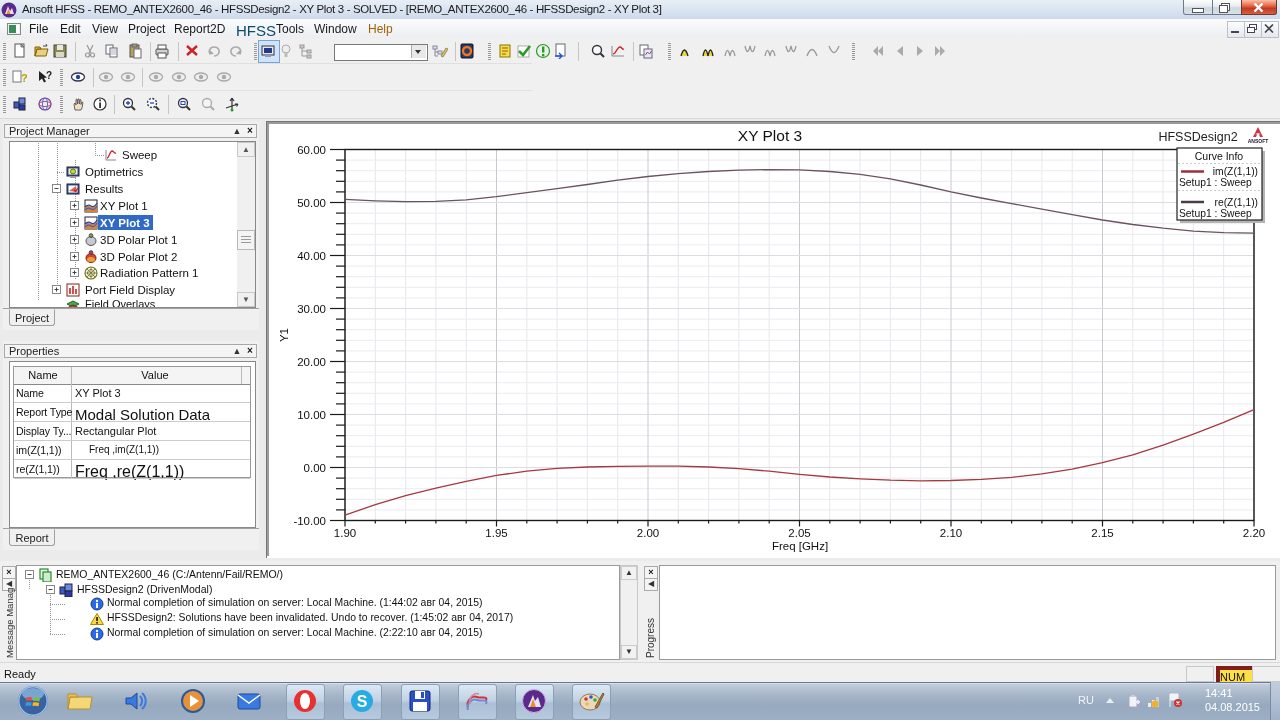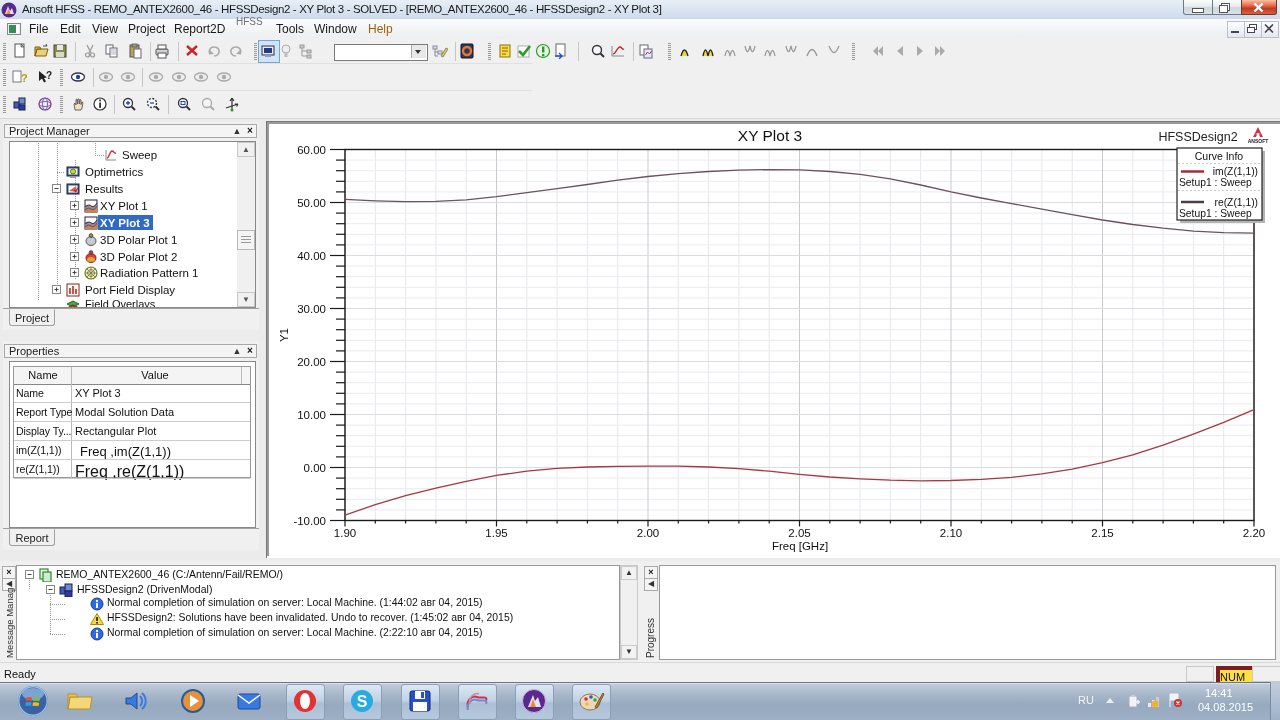--- a/index.html
+++ b/index.html
@@ -20,21 +20,21 @@
 <svg style="position:absolute;left:7px;top:23px" width="14" height="12" viewBox="0 0 14 12">
     <rect x="0.5" y="0.5" width="13" height="11" fill="#f0f0f0" stroke="#888"></rect>
     <rect x="2" y="2" width="7" height="8" fill="#3a8a5a"></rect>
     <rect x="9" y="2" width="3" height="8" fill="#fff"></rect>
   </svg>
 <div style="position:absolute;left:29px;top:22px;font-size:12px;color:#1a1a1a">File</div>
 <div style="position:absolute;left:60px;top:22px;font-size:12px;color:#1a1a1a">Edit</div>
 <div style="position:absolute;left:92px;top:22px;font-size:12px;color:#1a1a1a">View</div>
 <div style="position:absolute;left:128px;top:22px;font-size:12px;color:#1a1a1a">Project</div>
 <div style="position:absolute;left:174px;top:22px;font-size:12px;color:#1a1a1a">Report2D</div>
-<div style="position:absolute;left:236px;top:16px;font-size:10px;color:#737373">HFSS</div>
+<div style="position:absolute;left:236px;top:22px;font-size:15px;color:#0c4a6e">HFSS</div>
 <div style="position:absolute;left:276px;top:22px;font-size:12px;color:#1a1a1a">Tools</div>
 <div style="position:absolute;left:314px;top:22px;font-size:12px;color:#1a1a1a">Window</div>
 <div style="position:absolute;left:368px;top:22px;font-size:12px;color:#a16207">Help</div>
 <div style="position:absolute;left:1227px;top:21px;width:16px;height:15px;background:linear-gradient(#fcfdfe,#e4e8ee);border:1px solid #b8c0cc"></div>
 <div style="position:absolute;left:1244px;top:21px;width:16px;height:15px;background:linear-gradient(#fcfdfe,#e4e8ee);border:1px solid #b8c0cc"></div>
 <div style="position:absolute;left:1261px;top:21px;width:16px;height:15px;background:linear-gradient(#fcfdfe,#e4e8ee);border:1px solid #b8c0cc"></div>
 <div style="position:absolute;left:1231px;top:31px;width:8px;height:2px;background:#445"></div>
 <svg style="position:absolute;left:1247px;top:24px" width="10" height="9" viewBox="0 0 10 9">
     <rect x="2.5" y="0.5" width="7" height="5" fill="#fff" stroke="#445"></rect>
     <rect x="0.5" y="3.5" width="7" height="5" fill="#fff" stroke="#445"></rect>
@@ -407,27 +407,27 @@
 <div style="position:absolute;left:13px;top:366px;width:238px;height:112px;border:1px solid #999;box-sizing:border-box;background:#fff"></div>
 <div style="position:absolute;left:14px;top:367px;width:236px;height:17px;background:#f4f4f4;border-bottom:1px solid #888"></div>
 <div style="position:absolute;left:14px;top:369px;width:58px;text-align:center;font-size:11px;color:#111">Name</div>
 <div style="position:absolute;left:72px;top:369px;width:166px;text-align:center;font-size:11px;color:#111">Value</div>
 <div style="position:absolute;left:71px;top:367px;width:1px;height:111px;background:#bbb"></div>
 <div style="position:absolute;left:241px;top:367px;width:1px;height:17px;background:#bbb"></div>
 <div style="position:absolute;left:16px;top:387px;font-size:10.6px;letter-spacing:-0.1px;color:#111;white-space:nowrap">Name</div>
 <div style="position:absolute;left:75px;top:387px;font-size:11px;color:#111;white-space:nowrap">XY Plot 3</div>
 <div style="position:absolute;left:14px;top:402px;width:236px;height:1px;background:#ccc"></div>
 <div style="position:absolute;left:16px;top:406px;font-size:10.6px;letter-spacing:-0.1px;color:#111;white-space:nowrap">Report Type</div>
-<div style="position:absolute;left:75px;top:406px;font-size:11px;color:#111;white-space:nowrap">Modal Solution Data</div>
+<div style="position:absolute;left:75px;top:406px;font-size:15px;color:#111;white-space:nowrap">Modal Solution Data</div>
 <div style="position:absolute;left:14px;top:421px;width:236px;height:1px;background:#ccc"></div>
 <div style="position:absolute;left:16px;top:425px;font-size:10.6px;letter-spacing:-0.1px;color:#111;white-space:nowrap">Display Ty...</div>
 <div style="position:absolute;left:75px;top:425px;font-size:11px;color:#111;white-space:nowrap">Rectangular Plot</div>
 <div style="position:absolute;left:14px;top:440px;width:236px;height:1px;background:#ccc"></div>
 <div style="position:absolute;left:16px;top:444px;font-size:10.6px;letter-spacing:-0.1px;color:#111;white-space:nowrap">im(Z(1,1))</div>
-<div style="position:absolute;left:80px;top:444px;font-size:13px;color:#111;white-space:nowrap">Freq ,im(Z(1,1))</div>
+<div style="position:absolute;left:89px;top:444px;font-size:10px;color:#111;white-space:nowrap">Freq ,im(Z(1,1))</div>
 <div style="position:absolute;left:14px;top:459px;width:236px;height:1px;background:#ccc"></div>
 <div style="position:absolute;left:16px;top:463px;font-size:10.6px;letter-spacing:-0.1px;color:#111;white-space:nowrap">re(Z(1,1))</div>
 <div style="position:absolute;left:75px;top:463px;font-size:16px;color:#111;white-space:nowrap">Freq ,re(Z(1,1))</div>
 <div style="position:absolute;left:14px;top:478px;width:236px;height:1px;background:#ccc"></div>
 <div style="position:absolute;left:3px;top:528px;width:256px;height:1px;background:#a0a0a0"></div>
 <div style="position:absolute;left:9px;top:529px;width:46px;height:17px;background:#f0f0f0;border:1px solid #a0a0a0;border-top:1px solid #f0f0f0;border-radius:0 0 3px 3px;font-size:11px;color:#222;text-align:center;line-height:16px;box-sizing:border-box">Report</div>
 <div style="position:absolute;left:266px;top:121px;width:1014px;height:436px;background:#fff;border-left:1px solid #777;border-top:1px solid #777"></div>
 <svg width="1013" height="434" style="position:absolute;left:267px;top:122px">
     <rect x="0" y="0" width="1013" height="434" fill="#ffffff"></rect>
     <rect x="0" y="0" width="1013" height="2" fill="#9a9a9a"></rect>
@@ -641,21 +641,21 @@
     <rect x="6" y="6" width="2" height="5" fill="#fff"></rect>
     <circle cx="7" cy="4" r="1.2" fill="#fff"></circle>
   </svg>
 <div style="position:absolute;left:107px;top:597px;font-size:10.4px;color:#111;white-space:nowrap">Normal completion of simulation on server: Local Machine. (1:44:02 авг 04, 2015)</div>
 <div style="position:absolute;left:50px;top:619px;width:16px;height:1px;background-image:repeating-linear-gradient(90deg,#999 0 1px,transparent 1px 2px)"></div>
 <svg style="position:absolute;left:90px;top:612px" width="14" height="14" viewBox="0 0 14 14">
     <path d="M7 1.5 L13.5 12.5 L0.5 12.5 Z" fill="#f8d840" stroke="#a88800"></path>
     <rect x="6.2" y="5" width="1.7" height="4" fill="#222"></rect>
     <rect x="6.2" y="10" width="1.7" height="1.6" fill="#222"></rect>
   </svg>
-<div style="position:absolute;left:107px;top:612px;font-size:10.4px;color:#111;white-space:nowrap">HFSSDesign2: Solutions have been invalidated. Undo to recover. (1:45:02 авг  04, 2015)</div>
+<div style="position:absolute;left:107px;top:612px;font-size:10.4px;color:#111;white-space:nowrap">HFSSDesign2: Solutions have been invalidated. Undo to recover. (1:45:02 авг  04, 2017)</div>
 <div style="position:absolute;left:50px;top:634px;width:16px;height:1px;background-image:repeating-linear-gradient(90deg,#999 0 1px,transparent 1px 2px)"></div>
 <svg style="position:absolute;left:90px;top:627px" width="14" height="14" viewBox="0 0 14 14">
     <circle cx="7" cy="7" r="6" fill="#2a6ae8" stroke="#1a3a88"></circle>
     <rect x="6" y="6" width="2" height="5" fill="#fff"></rect>
     <circle cx="7" cy="4" r="1.2" fill="#fff"></circle>
   </svg>
 <div style="position:absolute;left:107px;top:627px;font-size:10.4px;color:#111;white-space:nowrap">Normal completion of simulation on server: Local Machine. (2:22:10 авг 04, 2015)</div>
 <div style="position:absolute;left:644px;top:566px;width:13px;height:92px">
     <div style="position:absolute;left:0;top:0;width:12px;height:11px;border:1px solid #aaa;background:#f4f4f4;font-size:9px;line-height:10px;text-align:center;color:#111;font-weight:bold">×</div>
     <div style="position:absolute;left:0;top:12px;width:12px;height:11px;border:1px solid #aaa;background:#f4f4f4;font-size:8px;line-height:10px;text-align:center;color:#333">◀</div>
@@ -746,13 +746,13 @@
     <rect x="5" y="6" width="3" height="7" fill="#e8eef4"></rect>
     <rect x="9" y="3" width="3" height="10" fill="#c8d0da"></rect>
     <circle cx="8" cy="10" r="3.5" fill="#f0b030"></circle>
   </svg>
 <svg style="position:absolute;left:1168px;top:693px" width="16" height="16" viewBox="0 0 16 16">
     <path d="M2 1 L2 14 M2 1 L10 1 L10 7 L2 7" fill="#f0f4f8" stroke="#f0f4f8"></path>
     <circle cx="10" cy="10" r="4" fill="#cc3333"></circle>
     <path d="M8.5 8.5 L11.5 11.5 M11.5 8.5 L8.5 11.5" stroke="#fff" stroke-width="1.2"></path>
   </svg>
 <div style="position:absolute;left:1205px;top:687px;width:50px;font-size:11px;color:#fff">14:41</div>
-<div style="position:absolute;left:1198px;top:701px;width:62px;text-align:left;font-size:11px;color:#fff">04.08.2015</div>
+<div style="position:absolute;left:1198px;top:701px;width:62px;text-align:right;font-size:11px;color:#fff">04.08.2015</div>
 <div style="position:absolute;left:1270px;top:682px;width:10px;height:38px;background:linear-gradient(#c2cede,#a0b2c8);border-left:1px solid #7a8ca4"></div>
 </body></html>

